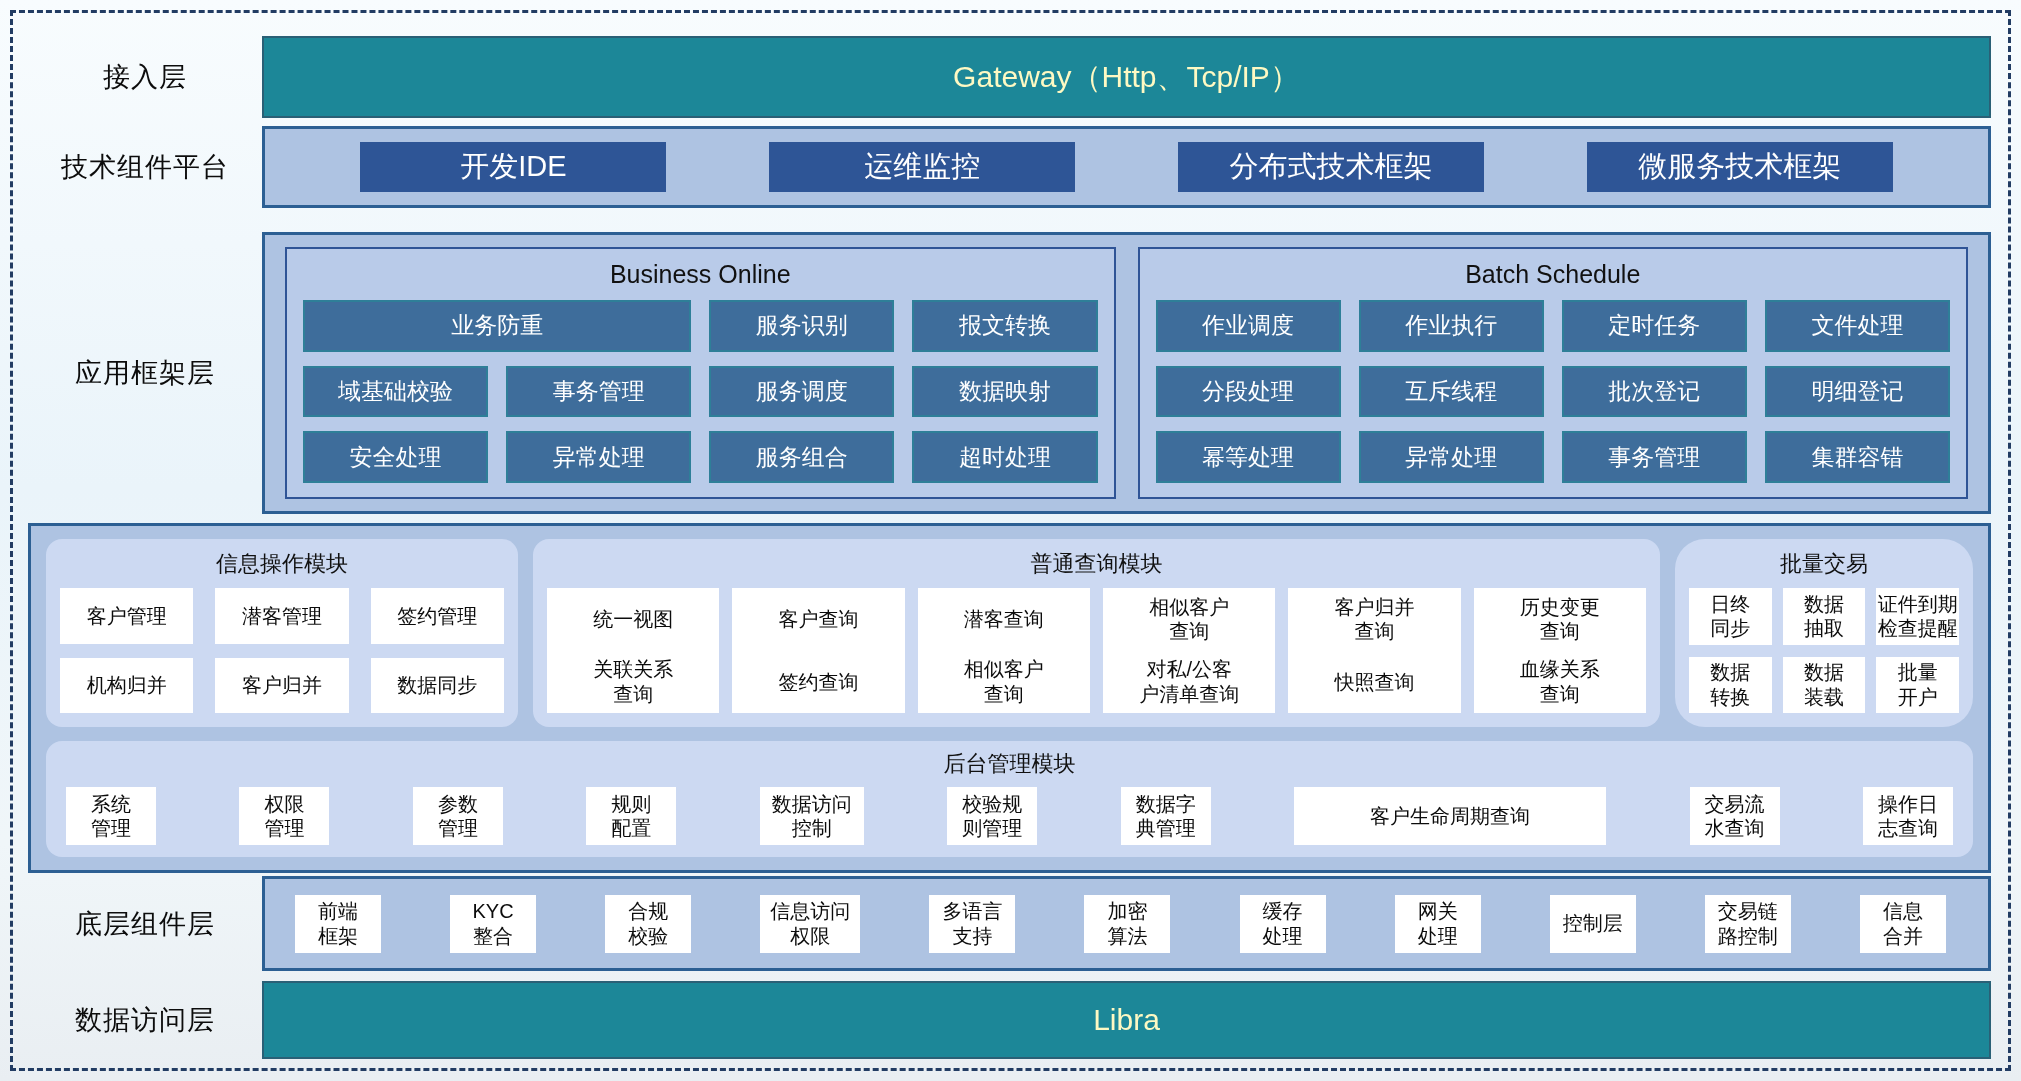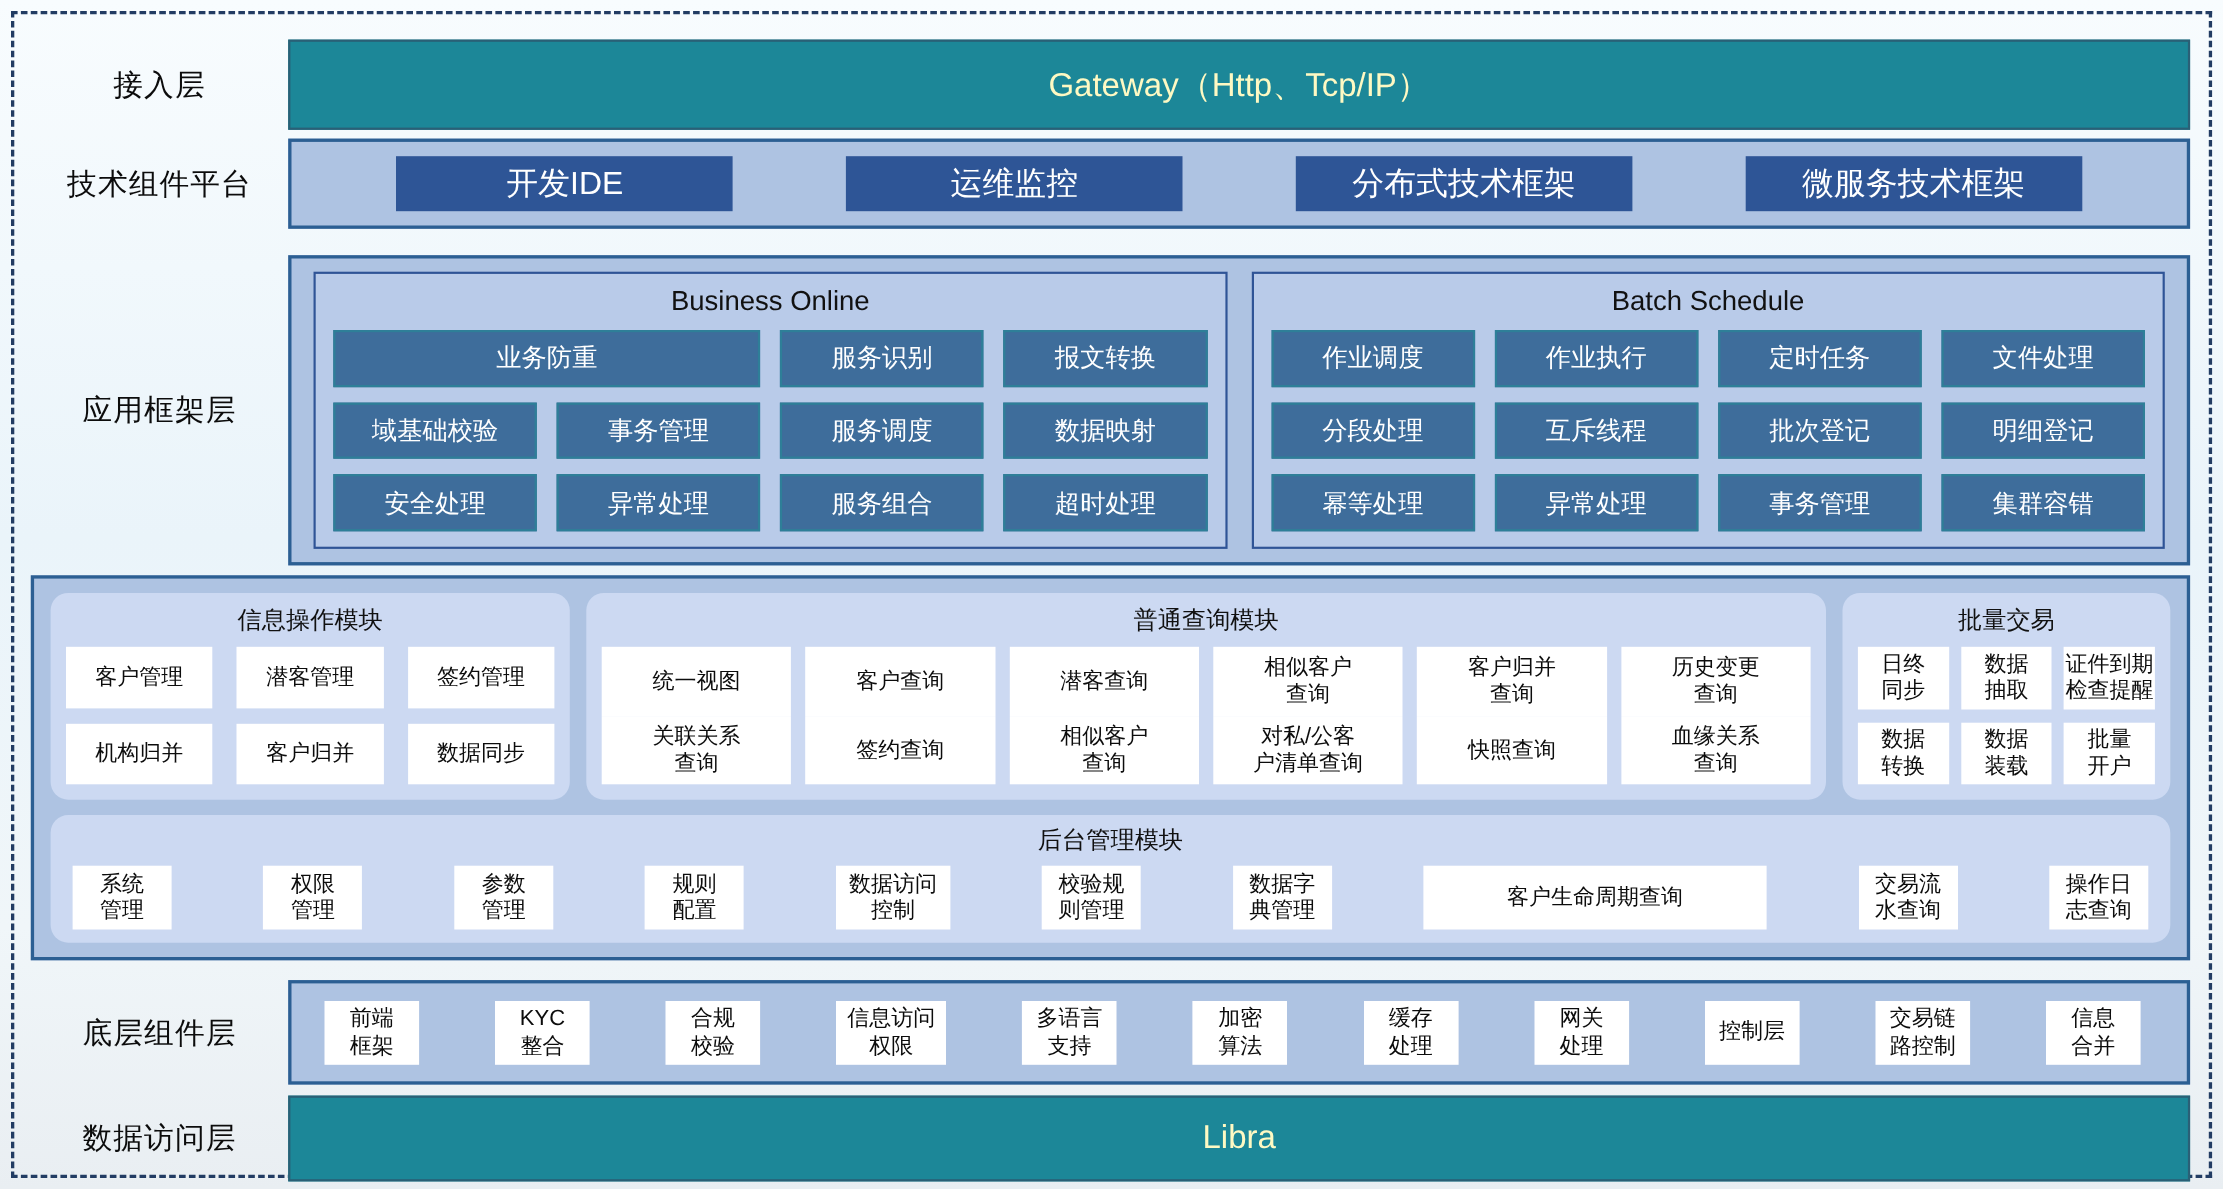--- a/index.html
+++ b/index.html
@@ -13,21 +13,21 @@
   }
   .frame { position:absolute; inset:10px; border:3px dashed #223c63; pointer-events:none; }
   .stack { position:absolute; left:28px; right:30px; top:36px; }
   .row { display:flex; align-items:stretch; }
   .rowlabel { width:234px; display:flex; align-items:center; justify-content:center; font-size:27px; color:#0c0c0c; letter-spacing:1px; }
   .rowcontent { flex:1; display:flex; }
   .r-access { height:82px; }
   .r-tech { height:82px; margin-top:8px; }
   .r-app { height:282px; margin-top:24px; }
   .r-biz { height:350px; margin-top:9px; }
-  .r-base { height:95px; margin-top:18px; }
+  .r-base { height:95px; margin-top:3px; }
   .r-data { height:78px; margin-top:10px; }
 
   .teal-bar { flex:1; background:#1c8798; border:2px solid #2a6076; display:flex; align-items:center; justify-content:center; color:#fef9c3; font-size:30px; }
 
   .tech-wrap { flex:1; background:#aec3e2; border:3px solid #2c5f93; display:flex; align-items:center; justify-content:space-around; padding:0 44px; }
   .tech-btn { width:306px; height:50px; background:#2e5596; color:#fff; font-size:29px; display:flex; align-items:center; justify-content:center; }
 
   .app-wrap { flex:1; background:#aec3e2; border:3px solid #2c5f93; display:flex; gap:22px; padding:12px 20px; }
   .panel { flex:1; background:#b9cbe9; border:2px solid #2f5496; padding:4px 16px 14px; display:flex; flex-direction:column; }
   .ptitle { text-align:center; font-size:25px; margin:7px 0 11px; }
@@ -37,21 +37,21 @@
 
   .biz-wrap { flex:1; background:#aec3e2; border:3px solid #2c5f93; padding:13px 15px; display:flex; flex-direction:column; }
   .biz-top { display:flex; gap:15px; flex:1; }
   .module { background:#ccd9f2; border-radius:16px; padding:4px 14px 14px; display:flex; flex-direction:column; }
   .mtitle { text-align:center; font-size:22px; margin:6px 0 9px; }
   .mgrid { flex:1; display:grid; gap:14px 22px; }
   .m-info { flex:0 0 472px; }
   .m-info .mgrid { grid-template-columns:repeat(3,1fr); }
   .m-query { flex:1; }
   .m-query .mgrid { grid-template-columns:repeat(6,1fr); gap:0 13px; }
-  .m-batch { flex:0 0 298px; }
+  .m-batch { flex:0 0 298px;border-radius:30px; }
   .m-batch .mgrid { grid-template-columns:repeat(3,1fr); gap:12px 11px; }
   .wcell { background:#ffffff; color:#0c0c0c; font-size:20px; display:flex; align-items:center; justify-content:center; text-align:center; white-space:pre-line; line-height:1.22; }
 
   .admin { margin-top:14px; background:#ccd9f2; border-radius:16px; padding:2px 20px 12px; }
   .admin .mtitle { margin:6px 0 8px; }
   .admin-row { display:flex; justify-content:space-between; align-items:stretch; gap:12px; }
   .acell { min-width:90px; height:58px; padding:2px 12px; }
   .acell-wide { width:312px;text-align:center; }
 
   .base-wrap { flex:1; background:#aec3e2; border:3px solid #2c5f93; display:flex; align-items:center; justify-content:space-between; padding:0 42px 0 30px; gap:8px; }

